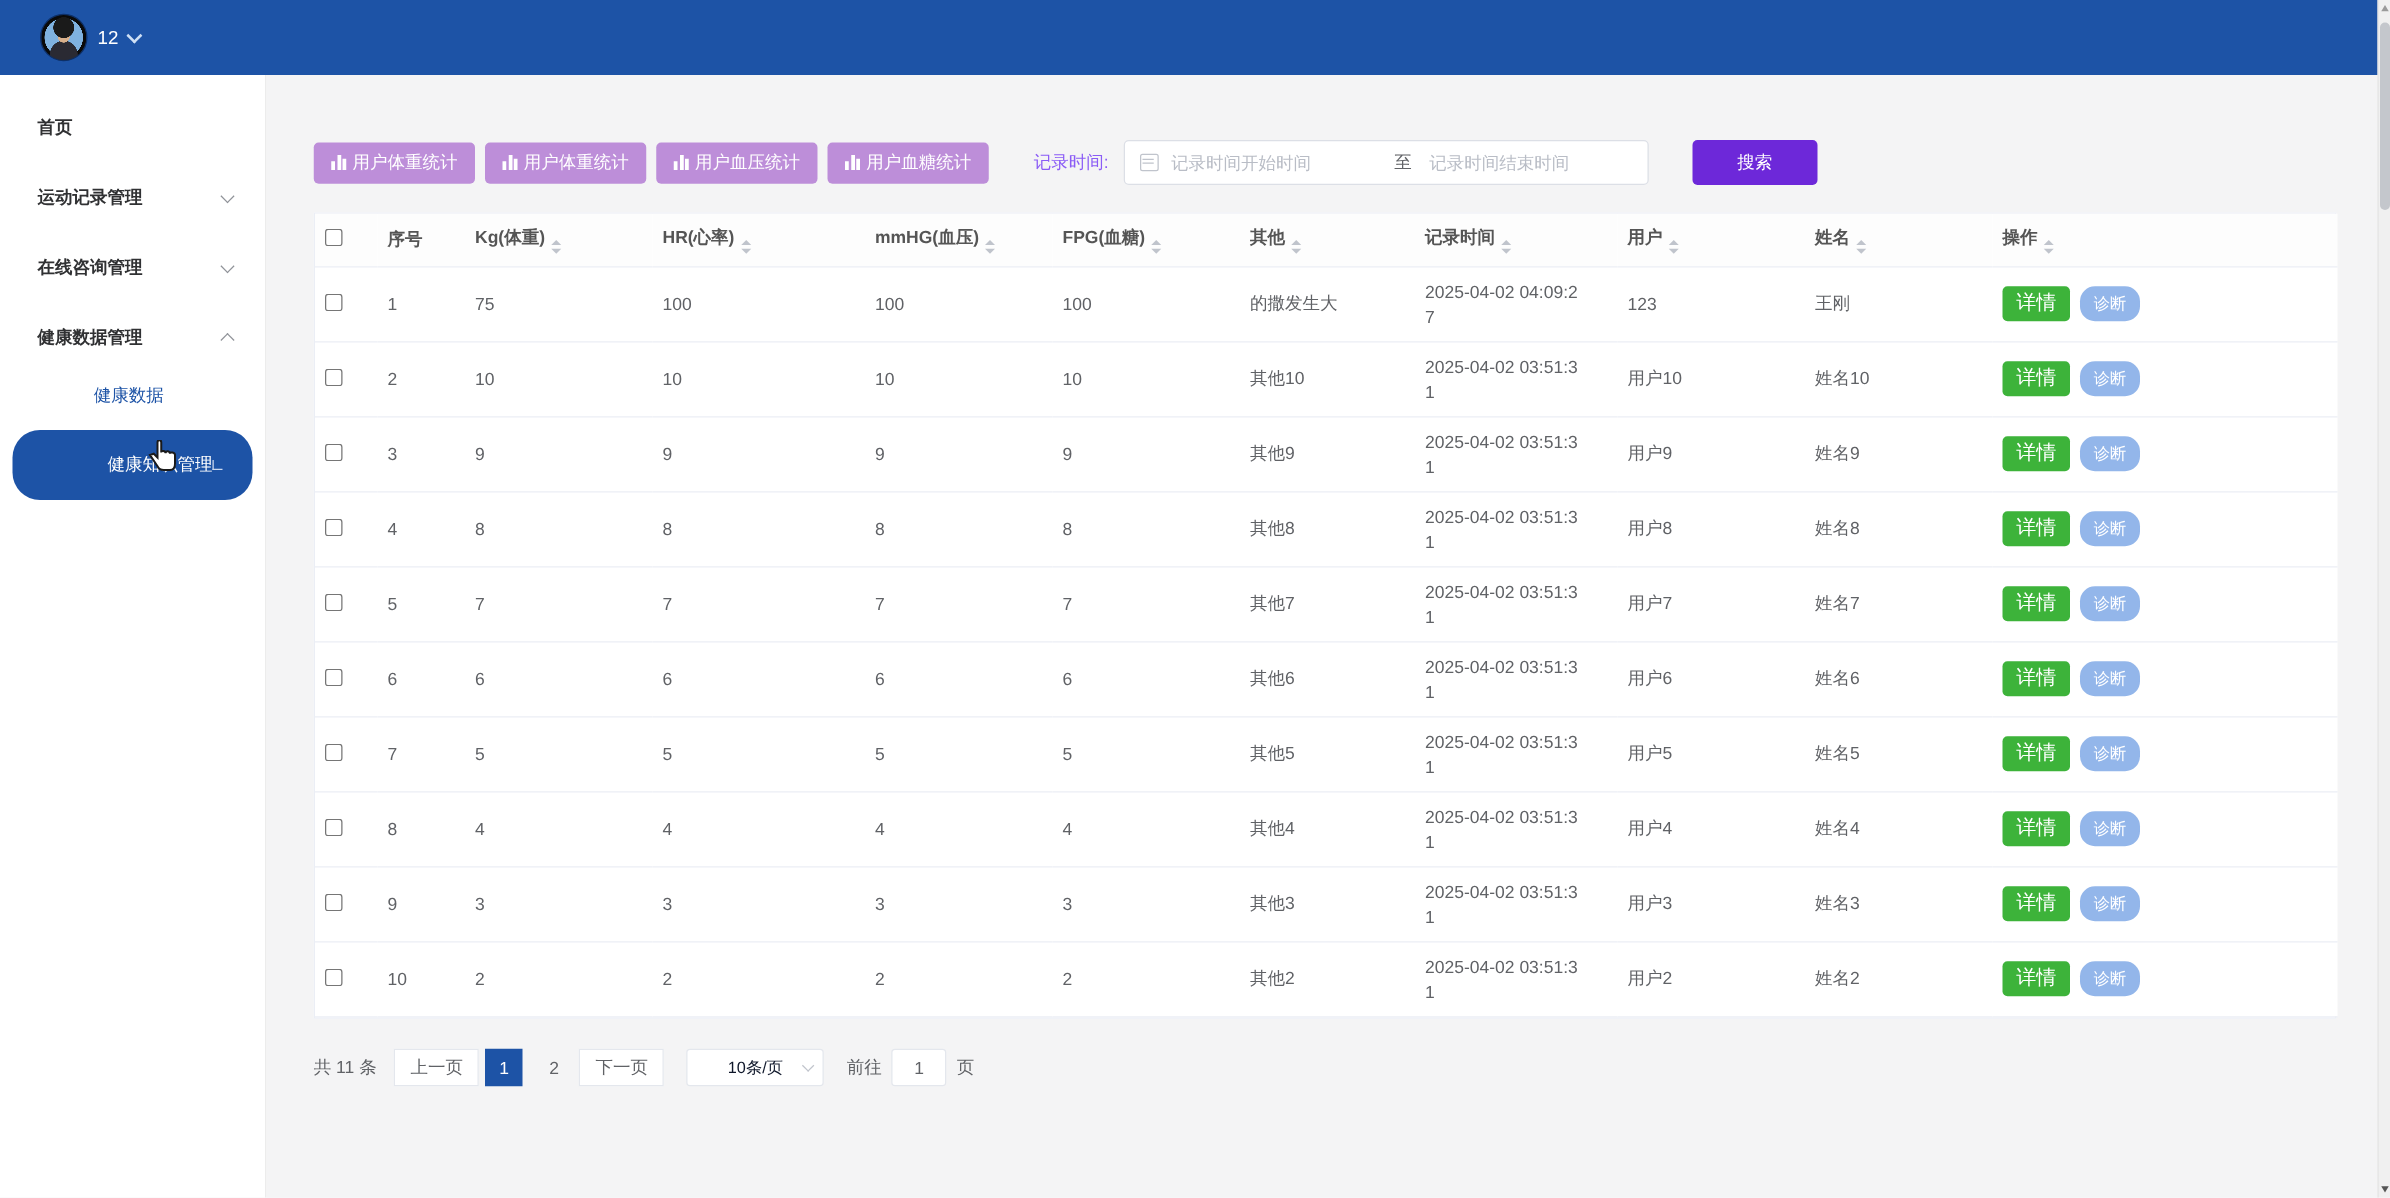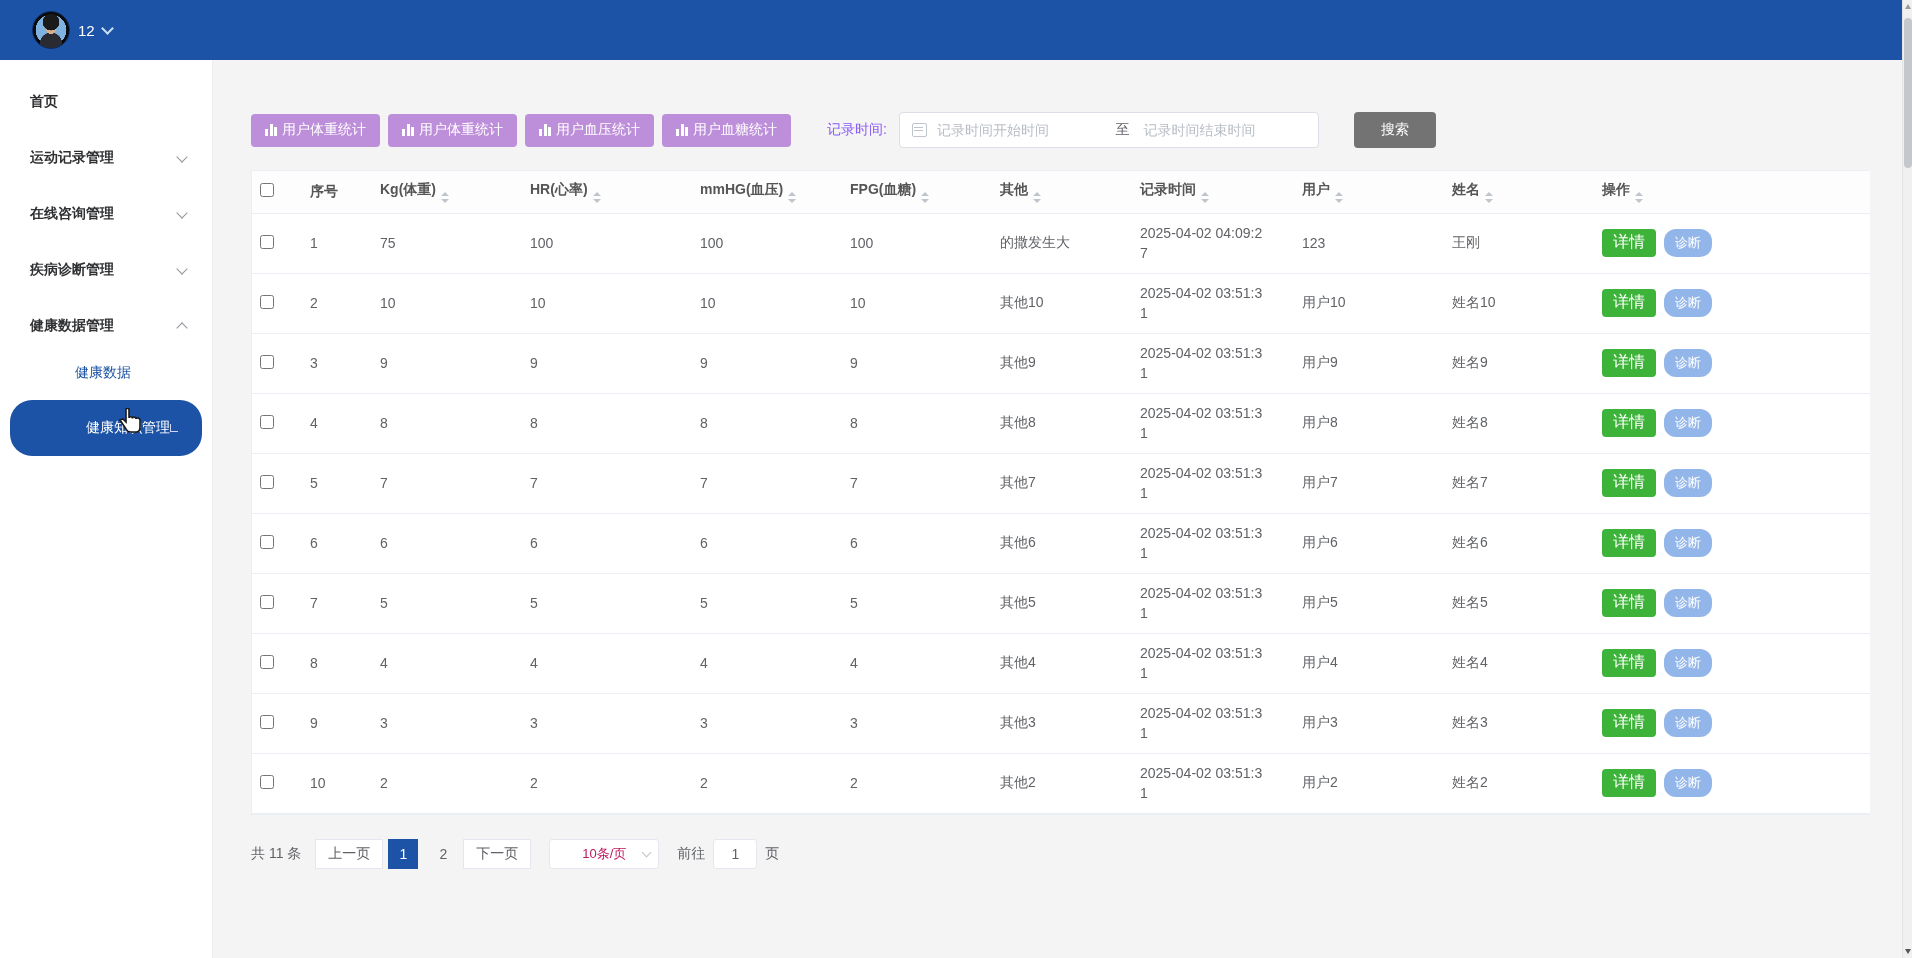--- a/index.html
+++ b/index.html
@@ -37,21 +37,21 @@
   .bars-icon { display:inline-flex; align-items:flex-end; gap:1.5px; height:12px; }
   .bars-icon i { display:block; width:3px; background:#fff; }
   .bars-icon i:nth-child(1){height:7px;} .bars-icon i:nth-child(2){height:12px;} .bars-icon i:nth-child(3){height:9px;}
   .filter-label { margin:0 12px 0 28px; font-size:14px; color:#8b5cf6; }
   .date-range { width:420px; height:36px; background:#ffffff; border:1px solid #dcdfe6; border-radius:4px; display:flex; align-items:center; padding:0 10px 0 12px; }
   .cal-icon { width:15px; height:14px; border:1.4px solid #c0c4cc; border-radius:2px; position:relative; margin-right:10px; flex:none; }
   .cal-icon:before { content:""; position:absolute; left:1.5px; top:2.5px; width:8.5px; height:1.4px; background:#c0c4cc; box-shadow:0 3px 0 #c0c4cc; }
   .date-range input { border:none; outline:none; flex:1; font-size:14px; color:#606266; background:transparent; min-width:0; font-family:inherit; }
   .date-range input::placeholder { color:#b9bdc6; }
   .range-sep { font-size:14px; color:#606266; padding:0 14px; flex:none; }
-  .search-btn { margin-left:35px; width:82px; height:36px; background:#737373; color:#ffffff; border:none; border-radius:4px; font-size:14px; cursor:pointer; font-family:inherit; }
+  .search-btn { margin-left:35px; width:100px; height:36px; background:#6d28d9; color:#ffffff; border:none; border-radius:4px; font-size:14px; cursor:pointer; font-family:inherit; }
 
   
   .tbl-wrap { width:1618px; background:#ffffff; border:1px solid #ebeef5; }
   table { width:100%; border-collapse:collapse; table-layout:fixed; }
   col.c-cb{width:50px;} col.c-idx{width:70px;} col.c-w{width:150px;} col.c-hr{width:170px;} col.c-bp{width:150px;} col.c-fpg{width:150px;} col.c-oth{width:140px;} col.c-time{width:162px;} col.c-user{width:150px;} col.c-name{width:150px;} col.c-act{width:276px;}
   thead th { height:42px; text-align:left; font-size:14px; color:#555555; font-weight:bold; padding:0 8px; border-bottom:1px solid #ebeef5; background:#fdfdfd; white-space:nowrap; }
   tbody td { height:60px; font-size:14px; color:#606266; padding:6px 8px; border-bottom:1px solid #ebeef5; background:#ffffff; }
   td.time-cell { word-break:break-all; line-height:20px; padding-right:26px; }
   .sort { display:inline-flex; flex-direction:column; margin-left:5px; vertical-align:-2px; }
   .sort i { width:0; height:0; border:4px solid transparent; display:block; }
@@ -60,21 +60,21 @@
   input.cb { width:14px; height:14px; accent-color:#ffffff; border:1px solid #dcdfe6; cursor:pointer; }
   .btn-detail { height:28px; padding:0 11px; background:#3db33a; border:none; border-radius:4px; color:#fff; font-size:16px; margin-right:8px; cursor:pointer; font-family:Liberation Serif, serif; }
   .btn-diagnose { height:28px; padding:0 11px; background:#93b6ea; border:none; border-radius:12px; color:#fff; font-size:13px; cursor:pointer; font-family:inherit; }
 
   
   .pag { display:flex; align-items:center; margin-top:24px; font-size:14px; color:#606266; }
   .pag .total { margin-right:14px; }
   .pg-btn { height:30px; padding:0 12px; background:#ffffff; border:1px solid #e4e7ed; color:#606266; font-size:14px; cursor:pointer; font-family:inherit; }
   .pg-num { min-width:30px; height:30px; margin:0 5px; border:none; font-size:14px; cursor:pointer; font-family:inherit; background:#f4f4f5; color:#606266; }
   .pg-num.active { background:#1d53a6; color:#ffffff; }
-  .pg-select { position:relative; margin-left:18px; width:110px; height:30px; background:#fff; border:1px solid #e4e7ed; border-radius:3px; display:flex; align-items:center; justify-content:center; color:#be185d; font-size:13px; cursor:pointer; }
+  .pg-select { position:relative; margin-left:18px; width:110px; height:30px; background:#fff; border:1px solid #e4e7ed; border-radius:3px; display:flex; align-items:center; justify-content:center; color:#0f172a; font-size:13px; cursor:pointer; }
   .pg-select .sel-arrow { position:absolute; right:8px; top:11px; width:7px; height:7px; border-right:1.4px solid #c0c4cc; border-bottom:1.4px solid #c0c4cc; transform:rotate(45deg); margin-top:-2px; }
   .goto-label { margin-left:18px; }
   .goto-input { width:44px; height:30px; margin:0 8px; border:1px solid #e4e7ed; border-radius:3px; text-align:center; font-size:14px; color:#606266; outline:none; background:#fff; font-family:inherit; }
 
   
   .scrollbar { position:absolute; right:0; top:0; width:10px; height:958px; background:#f0f0f0; border-left:1px solid #e3e3e3; z-index:9; }
   .scroll-thumb { position:absolute; left:1px; top:18px; width:8px; height:150px; background:#c4c7cc; border-radius:4px; }
   .scroll-arr { position:absolute; left:1.5px; width:0; height:0; border:3.5px solid transparent; }
   .scroll-arr.top { top:4px; border-bottom:5px solid #9a9a9a; border-top-width:0; }
   .scroll-arr.bot { bottom:4px; border-top:5px solid #555; border-bottom-width:0; }
@@ -93,24 +93,20 @@
 <div class="sidebar">
   <div class="side-item">
     <span>首页</span>
   </div>
   <div class="side-item">
     <span>运动记录管理</span>
     <span class="arrow"></span>
   </div>
   <div class="side-item">
     <span>在线咨询管理</span>
-    <span class="arrow"></span>
-  </div>
-  <div class="side-item">
-    <span>疾病诊断管理</span>
     <span class="arrow"></span>
   </div>
   <div class="side-item">
     <span>健康数据管理</span>
     <span class="arrow mid"></span>
   </div>
   <div class="side-sub">
     <span>健康数据</span>
   </div>
   <div class="side-active">

